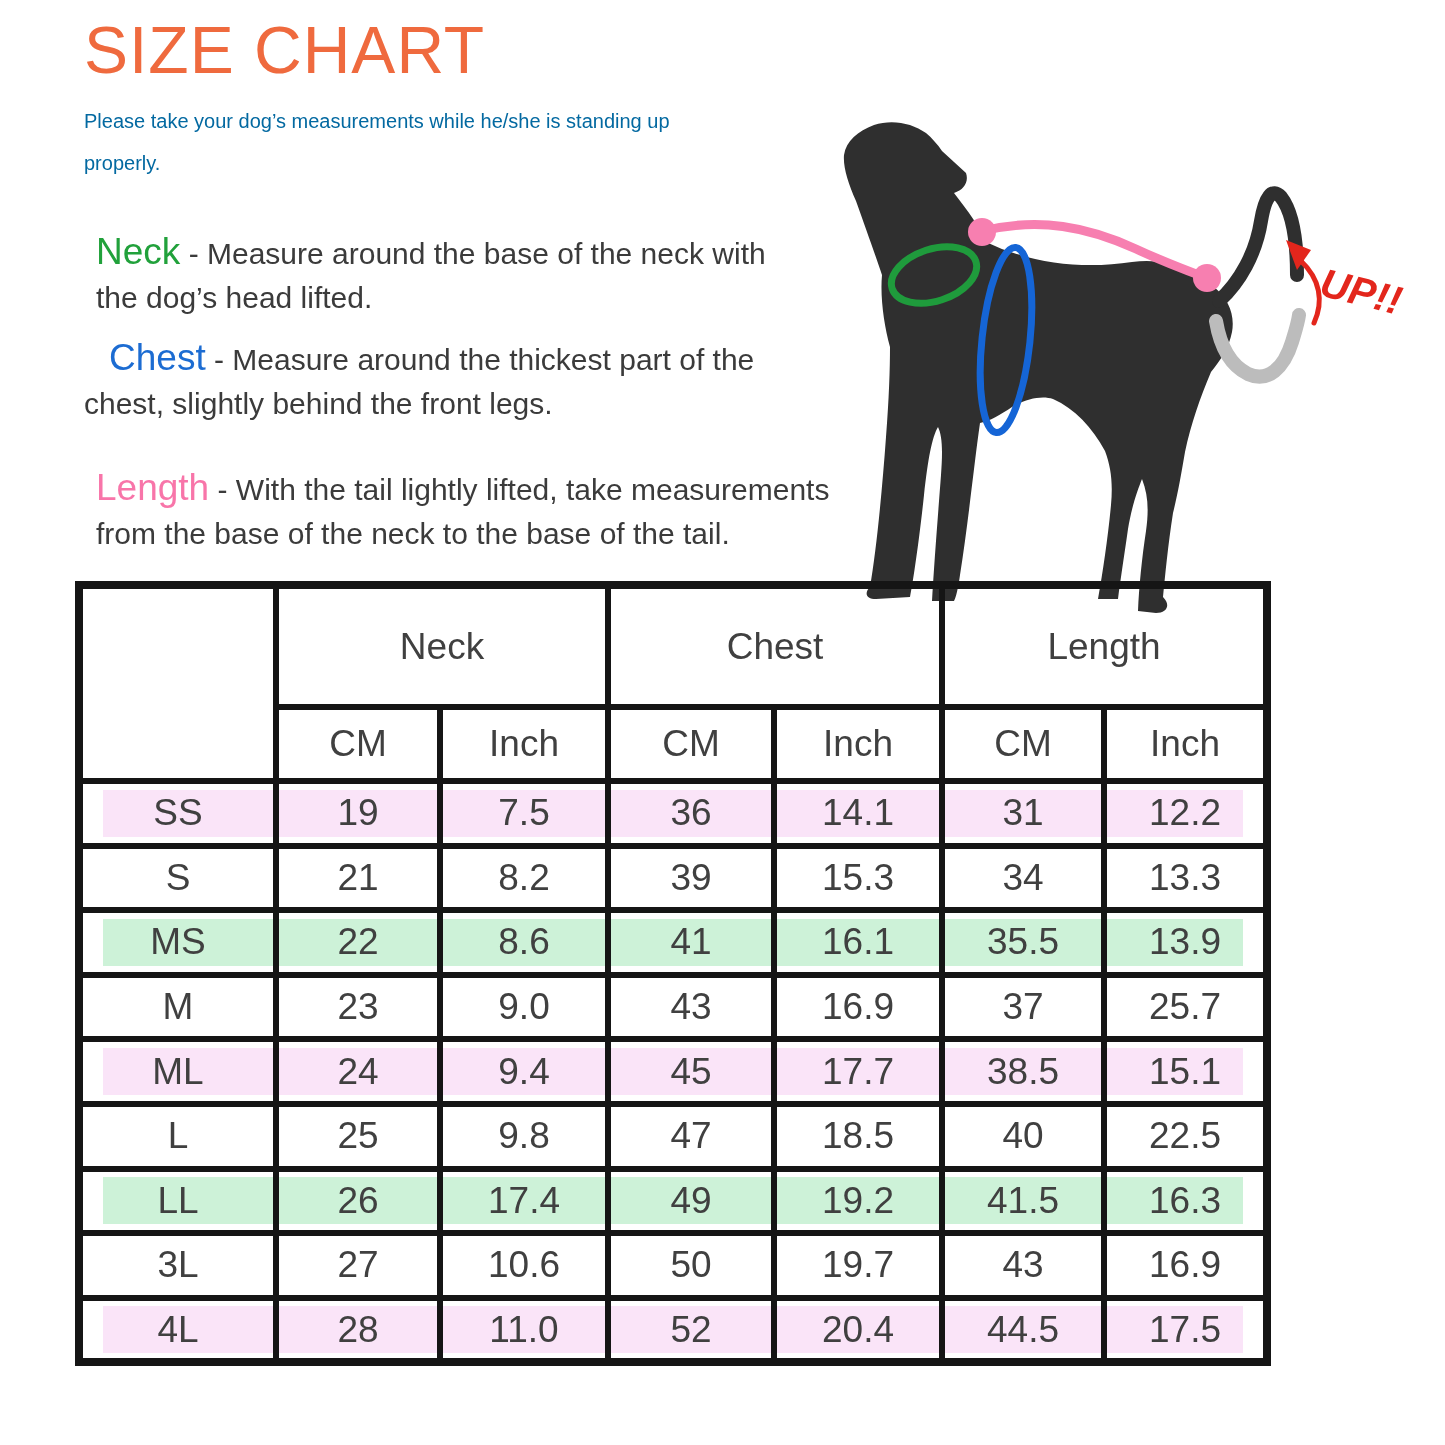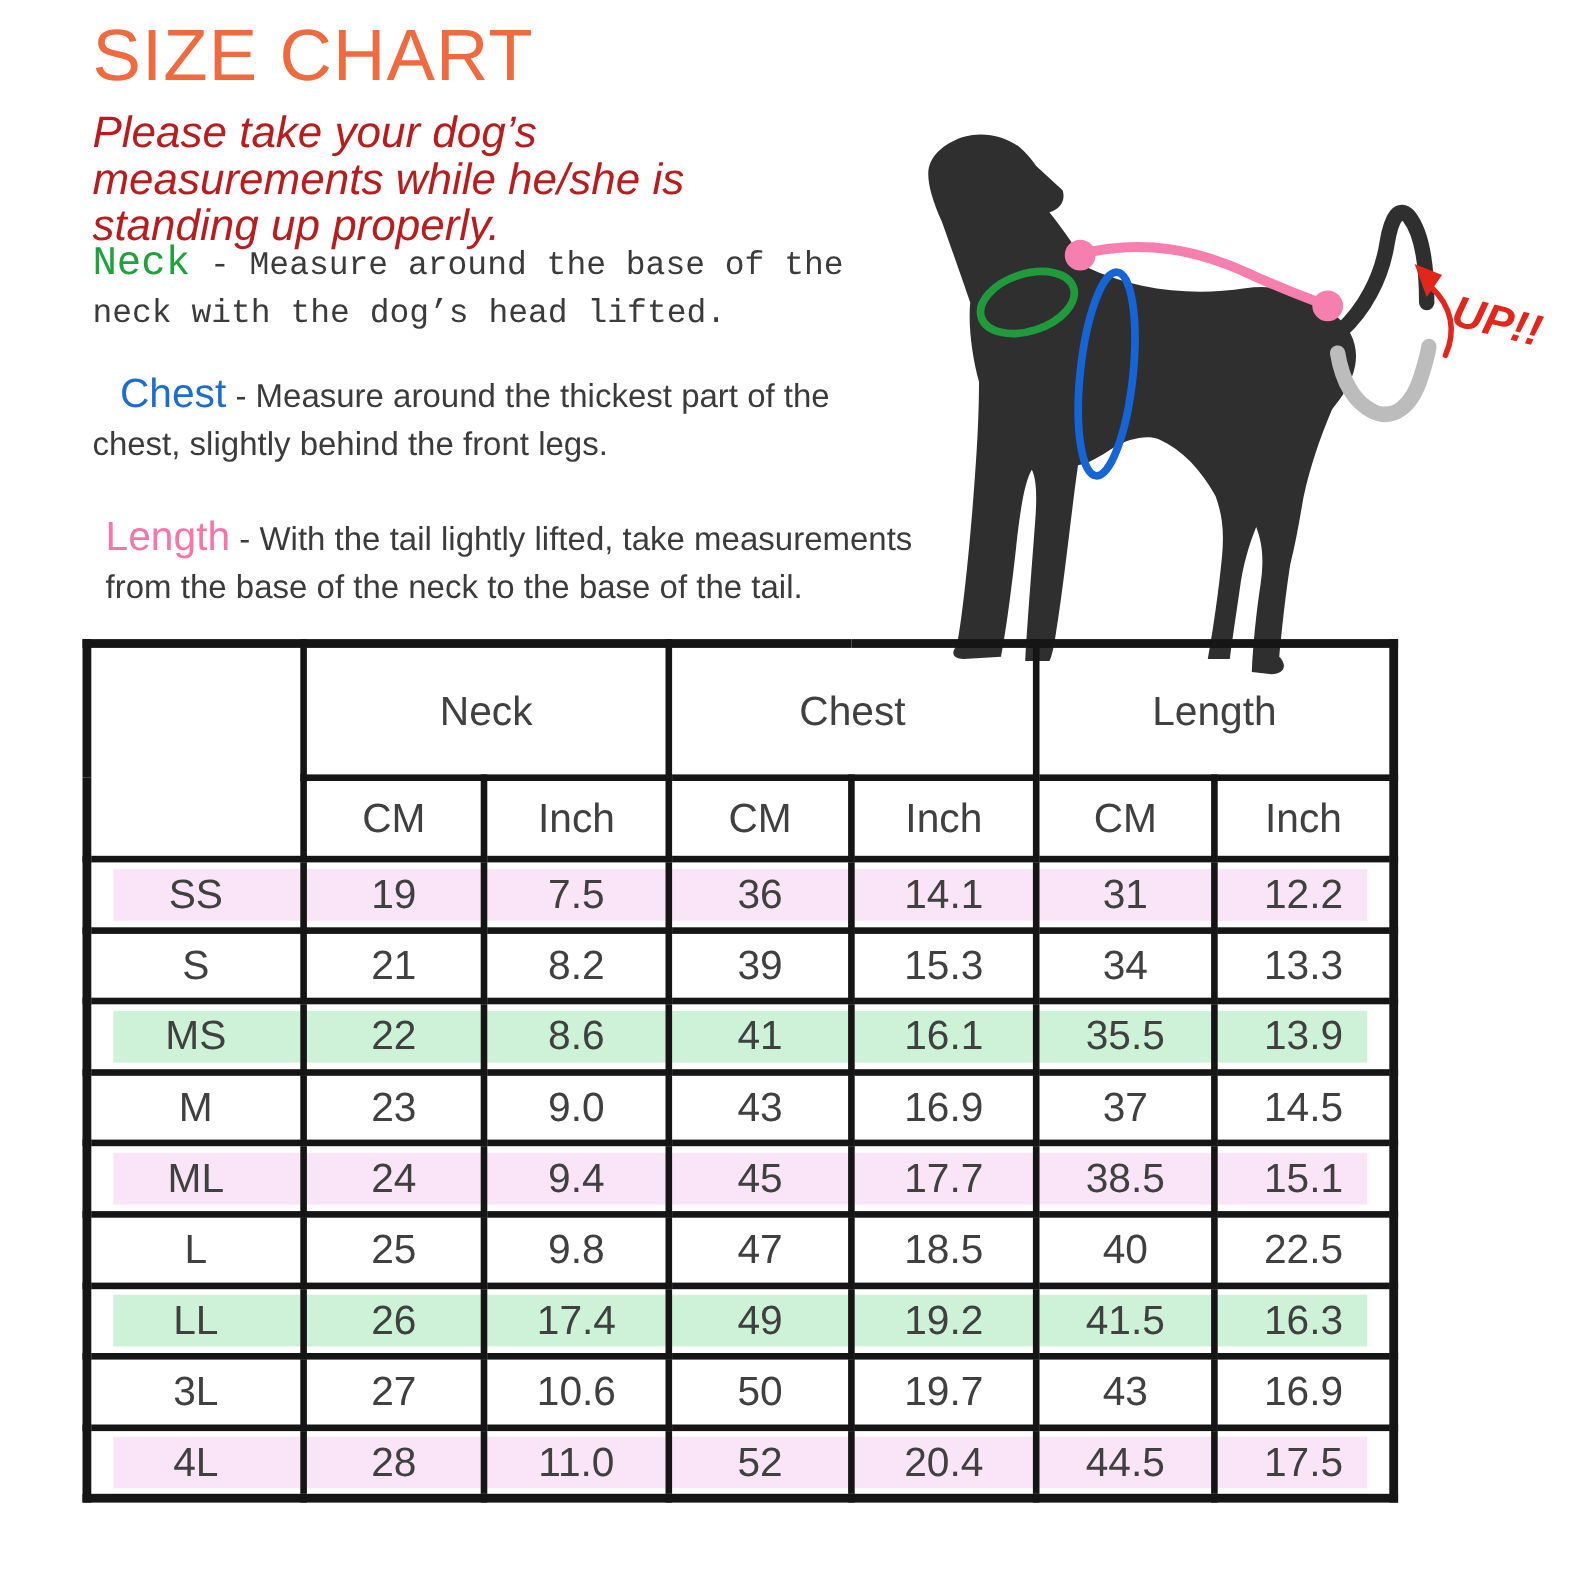--- a/index.html
+++ b/index.html
@@ -3,21 +3,21 @@
 <meta charset="utf-8">
 <style>
   html,body{margin:0;padding:0;}
   body{
     width:1445px;height:1445px;background:#ffffff;position:relative;overflow:hidden;
     font-family:"Liberation Sans",sans-serif;color:#3b3b3b;
   }
   .abs{position:absolute;}
   
   #title{left:84px;top:12px;font-size:66px;letter-spacing:1px;color:#ef6a3e;}
-  .para{font-size:40px;line-height:42px;color:#b91c1c;font-style:italic;}
+  .para{font-size:20px;line-height:42px;color:#0369a1;}
   #intro{left:84px;top:100px;width:640px;}
   .measure{position:absolute;left:84px;width:690px;font-size:30px;line-height:44px;color:#3b3b3b;}
   #m-neck{top:218px;}
   #m-chest{top:336px;}
   #m-length{top:454px;width:800px;}
   .mname{font-size:37px;}
   .c-neck{color:#21a13b;}
   .c-chest{color:#1c6cd2;margin-left:25px;}
   .c-length{color:#f875a9;}
   
@@ -50,21 +50,21 @@
   tr.hl-p td:first-child,tr.hl-g td:first-child{background-size:calc(100% - 20px) 47px;background-position:right center;}
   tr.hl-p td:last-child,tr.hl-g td:last-child{background-size:calc(100% - 20px) 47px;background-position:left center;}
 </style>
 </head>
 <body>
 
 <h1 class="abs" id="title" style="margin:0;font-weight:400;">SIZE CHART</h1>
 
 <p class="abs para" id="intro" style="margin:0;">Please take your dog’s measurements while he/she is standing up properly.</p>
 
-<p class="measure" id="m-neck" style="margin:0;font-family:Liberation Mono, monospace;">
+<p class="measure" id="m-neck" style="margin:12px;">
   <span class="mname c-neck">Neck</span>
   <span>- Measure around the base of the neck with the dog’s head lifted.</span>
 </p>
 
 <p class="measure" id="m-chest" style="margin:0;">
   <span class="mname c-chest">Chest</span>
   <span>- Measure around the thickest part of the chest, slightly behind the front legs.</span>
 </p>
 
 <p class="measure" id="m-length" style="margin:12px;">
@@ -186,21 +186,21 @@
     <td class="gr">35.5</td>
     <td class="gl">13.9</td>
   </tr>
   <tr class="data-row">
     <td>M</td>
     <td class="gr">23</td>
     <td class="gl">9.0</td>
     <td class="gr raise">43</td>
     <td class="gl">16.9</td>
     <td class="gr">37</td>
-    <td class="gl">14.5</td>
+    <td class="gl">25.7</td>
   </tr>
   <tr class="data-row hl-p">
     <td>ML</td>
     <td class="gr">24</td>
     <td class="gl">9.4</td>
     <td class="gr raise">45</td>
     <td class="gl">17.7</td>
     <td class="gr">38.5</td>
     <td class="gl">15.1</td>
   </tr>

